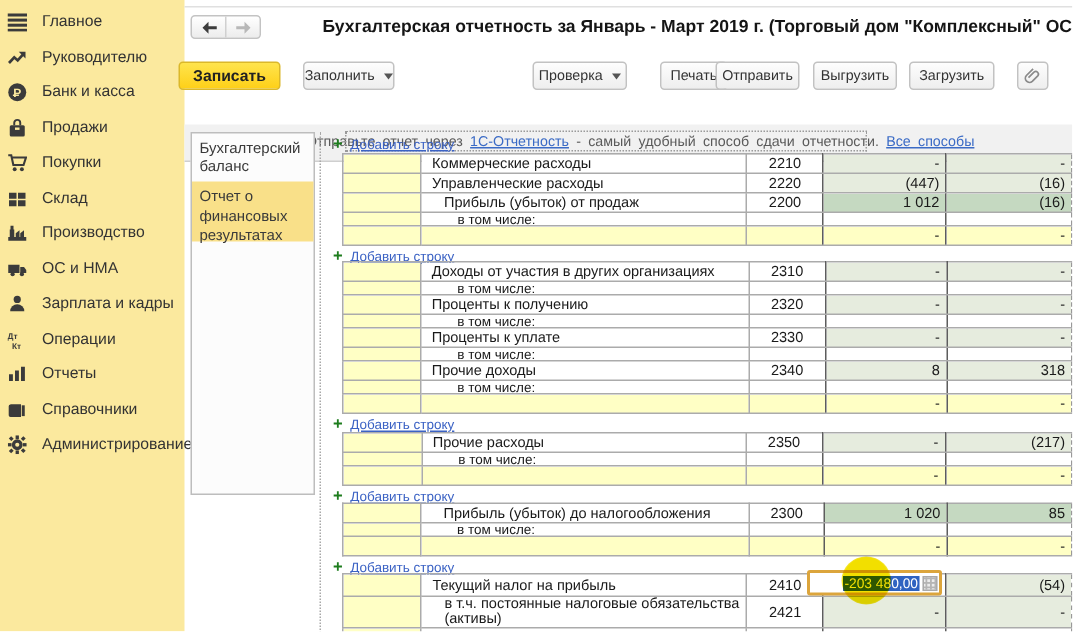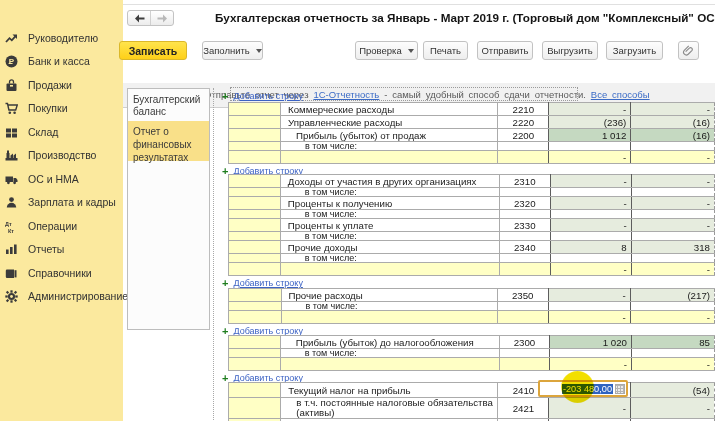--- a/index.html
+++ b/index.html
@@ -52,20 +52,31 @@
 tr.yr td{height:13px;}
 
 #editcell{position:absolute;left:538px;top:380px;width:90px;height:17px;border:2px solid #dca53c;border-radius:2px;background:#fff;display:flex;align-items:center;justify-content:flex-end;padding-right:1px;}
 #editcell .sel{background:#2f63c1;color:#fff;font-size:9.2px;padding:0 1px;}
 #editcell .calc{width:10px;height:10px;margin-left:2px;border:1px solid #aaa;background:#ececec;background-image:linear-gradient(#b5b5b5 1px,transparent 1px),linear-gradient(90deg,#b5b5b5 1px,transparent 1px);background-size:3px 3px;background-position:1px 3px;}
 #circle{position:absolute;left:561px;top:371px;width:33px;height:32px;border-radius:50%;background:radial-gradient(circle,#f2df00 66%,#ffffff 87%);mix-blend-mode:multiply;}
 </style></head>
 <body>
 <div id="root">
   <div id="sidebar">
+    <div class="mi" style="top:2px;">
+        <svg viewBox="0 0 13 13">
+          <g fill="#3b3b3b">
+            <rect x="0" y="1" width="13" height="2"></rect>
+            <rect x="0" y="4.4" width="13" height="2"></rect>
+            <rect x="0" y="7.8" width="13" height="2"></rect>
+            <rect x="0" y="11.2" width="13" height="2"></rect>
+          </g>
+        </svg>
+        <span>Главное</span>
+      </div>
     <div class="mi" style="top:26px;">
         <svg viewBox="0 0 13 13">
           <path d="M1 10 L4.5 6.2 L6.8 8.3 L11 3.6" fill="none" stroke="#3b3b3b" stroke-width="1.8"></path>
           <path d="M7.5 2.5 L12 2.5 L12 7" fill="#3b3b3b"></path>
         </svg>
         <span>Руководителю</span>
       </div>
     <div class="mi" style="top:49px;">
         <svg viewBox="0 0 13 13">
           <circle cx="6.5" cy="6.5" r="6" fill="#3b3b3b"></circle>
@@ -192,21 +203,21 @@
         <svg width="11" height="9" viewBox="0 0 11 9">
           <path d="M6 0.5 L10 4.5 L6 8.5 z" fill="#b8b8b8"></path>
           <rect x="0.5" y="3.5" width="7" height="2" fill="#b8b8b8"></rect>
         </svg>
       </div>
     </div>
   <div id="title">Бухгалтерская отчетность за Январь - Март 2019 г. (Торговый дом "Комплексный" ОС</div>
   <div class="tb" id="btnSave">Записать</div>
   <div class="tb" style="left:202px;width:61px;">Заполнить<span class="dd"></span></div>
   <div class="tb" style="left:355px;width:63px;">Проверка<span class="dd"></span></div>
-  <div class="tb" style="left:423px;width:45px;">Печать</div>
+  <div class="tb" style="left:440px;width:45px;">Печать</div>
   <div class="tb" style="left:477px;width:56px;">Отправить</div>
   <div class="tb" style="left:542px;width:56px;">Выгрузить</div>
   <div class="tb" style="left:606px;width:57px;">Загрузить</div>
   <div class="tb" style="left:678px;width:21px;">
       <svg width="13" height="13" viewBox="0 0 16 16">
         <path d="M4.5 9.5 L9 5 a2.2 2.2 0 0 1 3.1 3.1 L7.6 12.6 a3.4 3.4 0 0 1-4.8-4.8 L8.3 2.3" fill="none" stroke="#8a8a8a" stroke-width="1.4"></path>
       </svg>
     </div>
   <div id="infobar">
       <span id="inwork">В работе</span>
@@ -229,21 +240,21 @@
           <td class="c0"></td>
           <td class="c1 w">Коммерческие расходы</td>
           <td class="c2 w dark">2210</td>
           <td class="c3 g dark">-</td>
           <td class="c4 g">-</td>
         </tr>
     <tr>
           <td class="c0"></td>
           <td class="c1 w">Управленческие расходы</td>
           <td class="c2 w dark">2220</td>
-          <td class="c3 g dark">(236)</td>
+          <td class="c3 g dark">(447)</td>
           <td class="c4 g">(16)</td>
         </tr>
     <tr>
           <td class="c0"></td>
           <td class="c1 w i1">Прибыль (убыток) от продаж</td>
           <td class="c2 w dark">2200</td>
           <td class="c3 gd dark">1 012</td>
           <td class="c4 gd">(16)</td>
         </tr>
     <tr class="vr">

